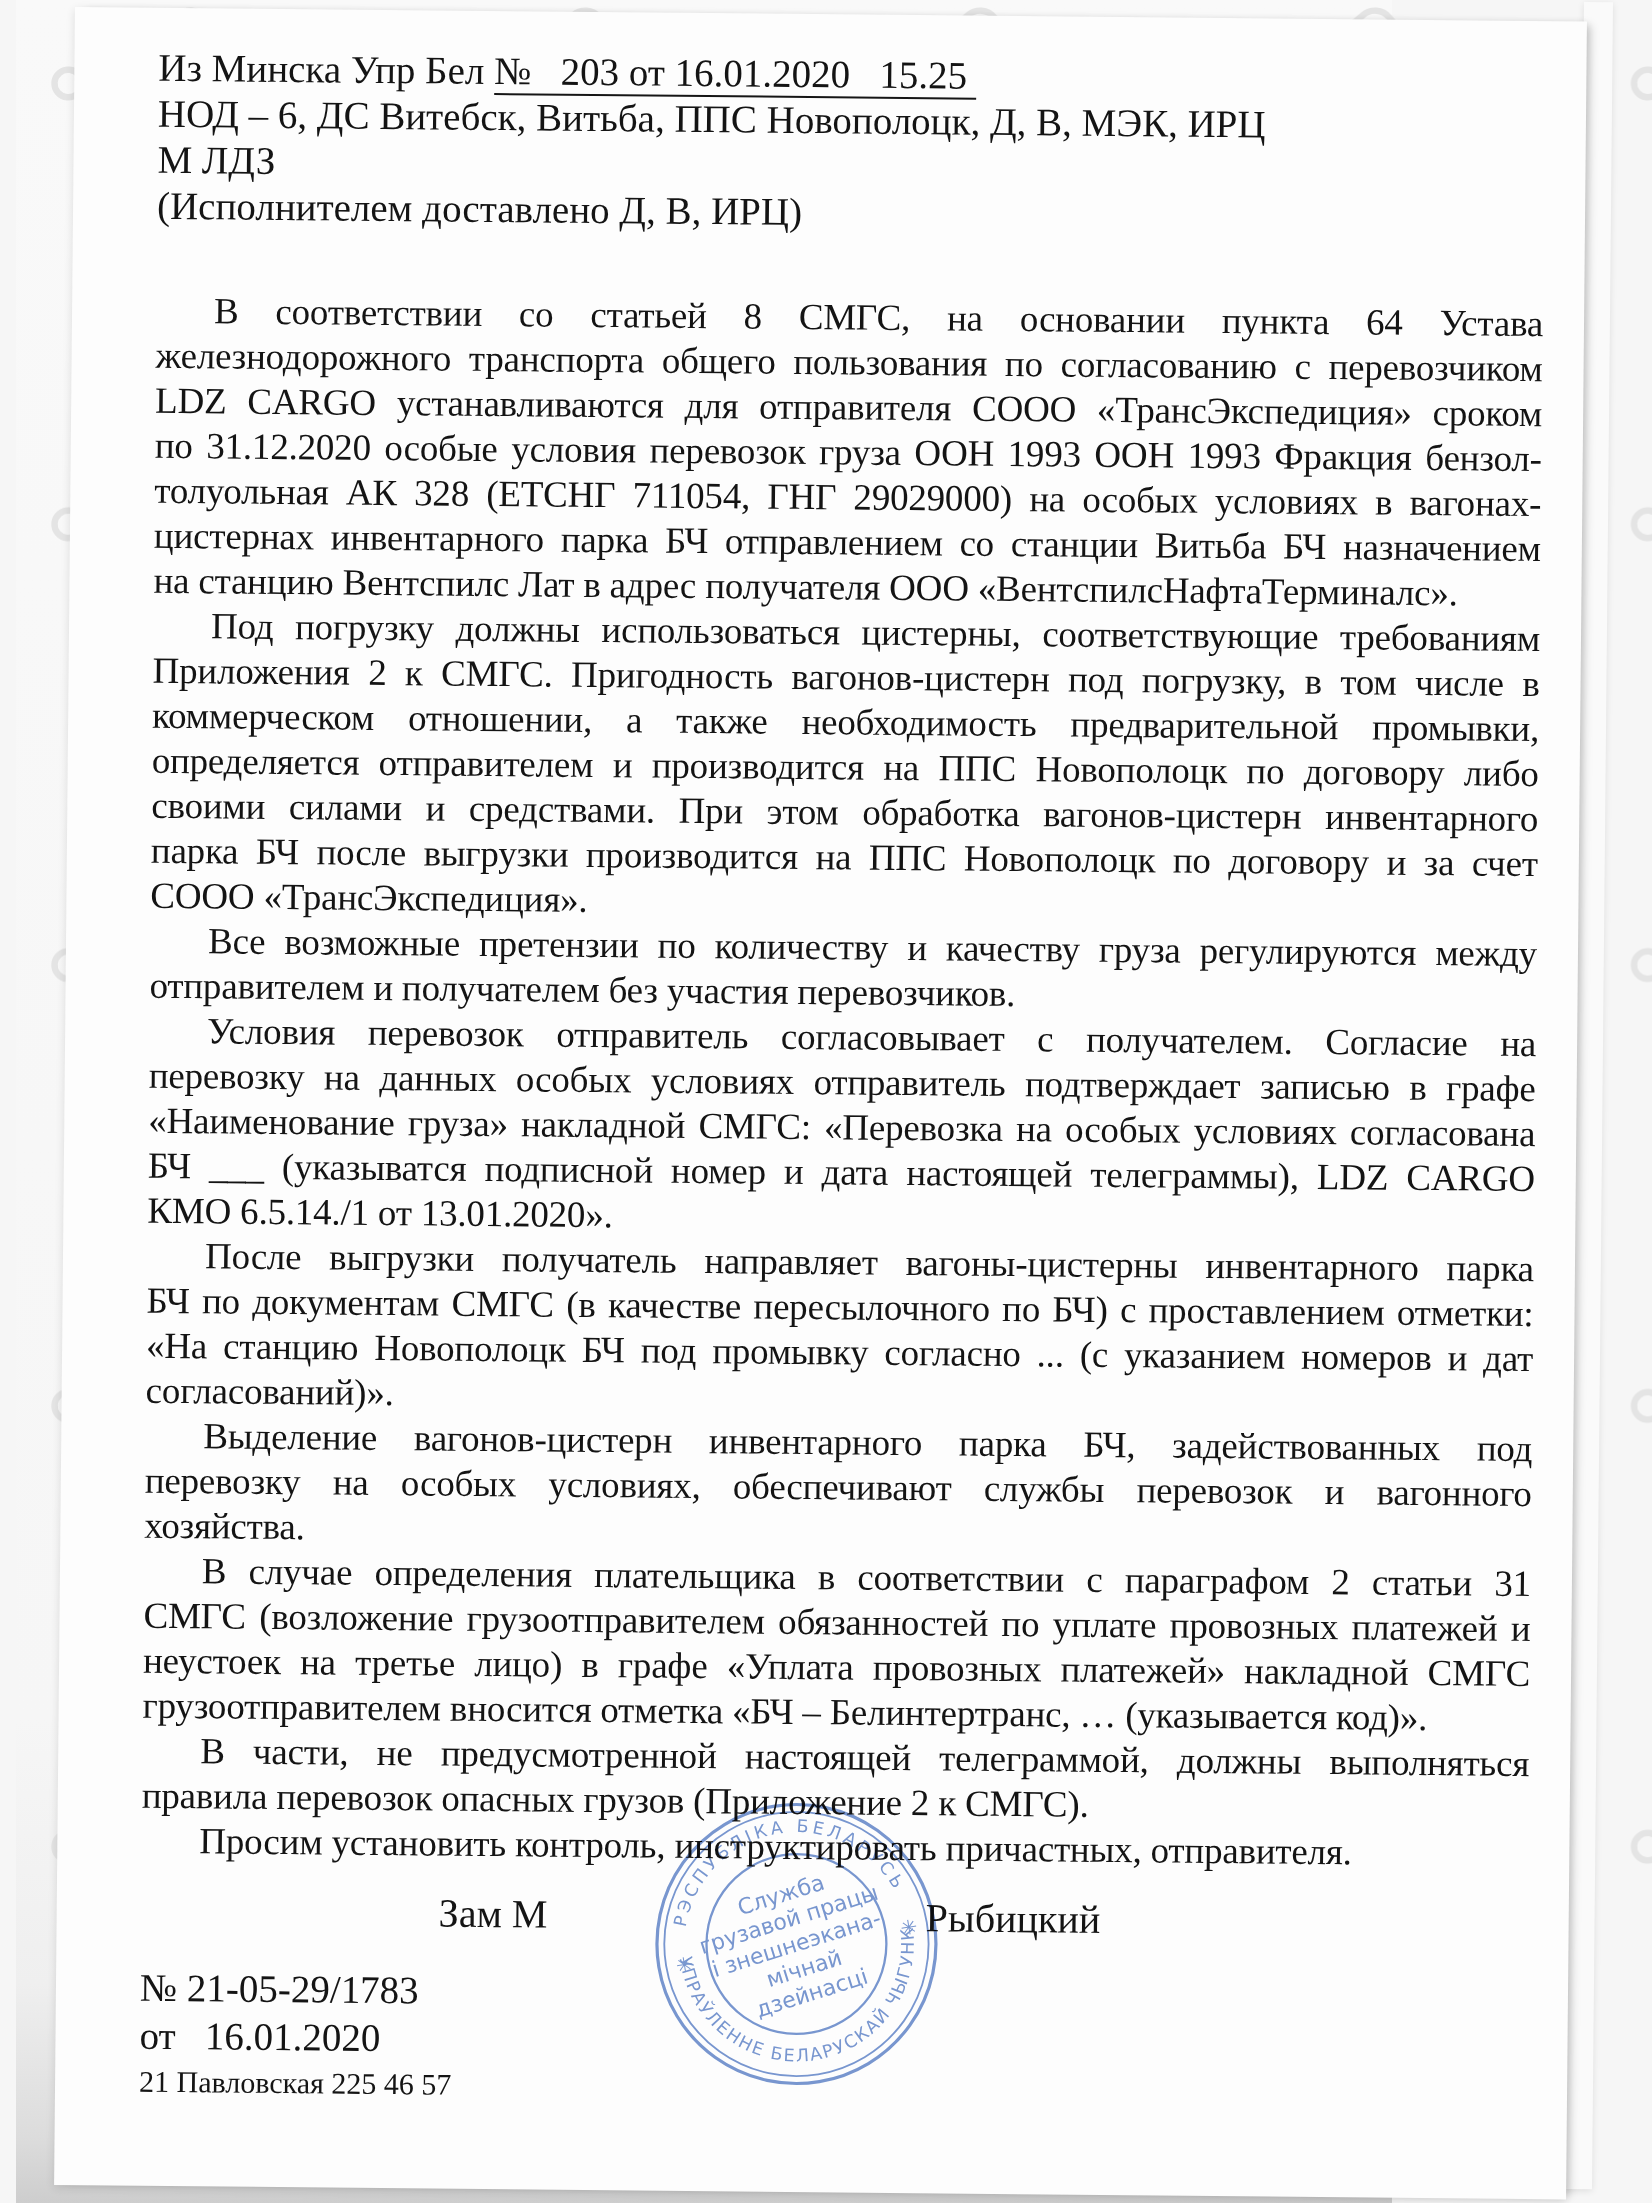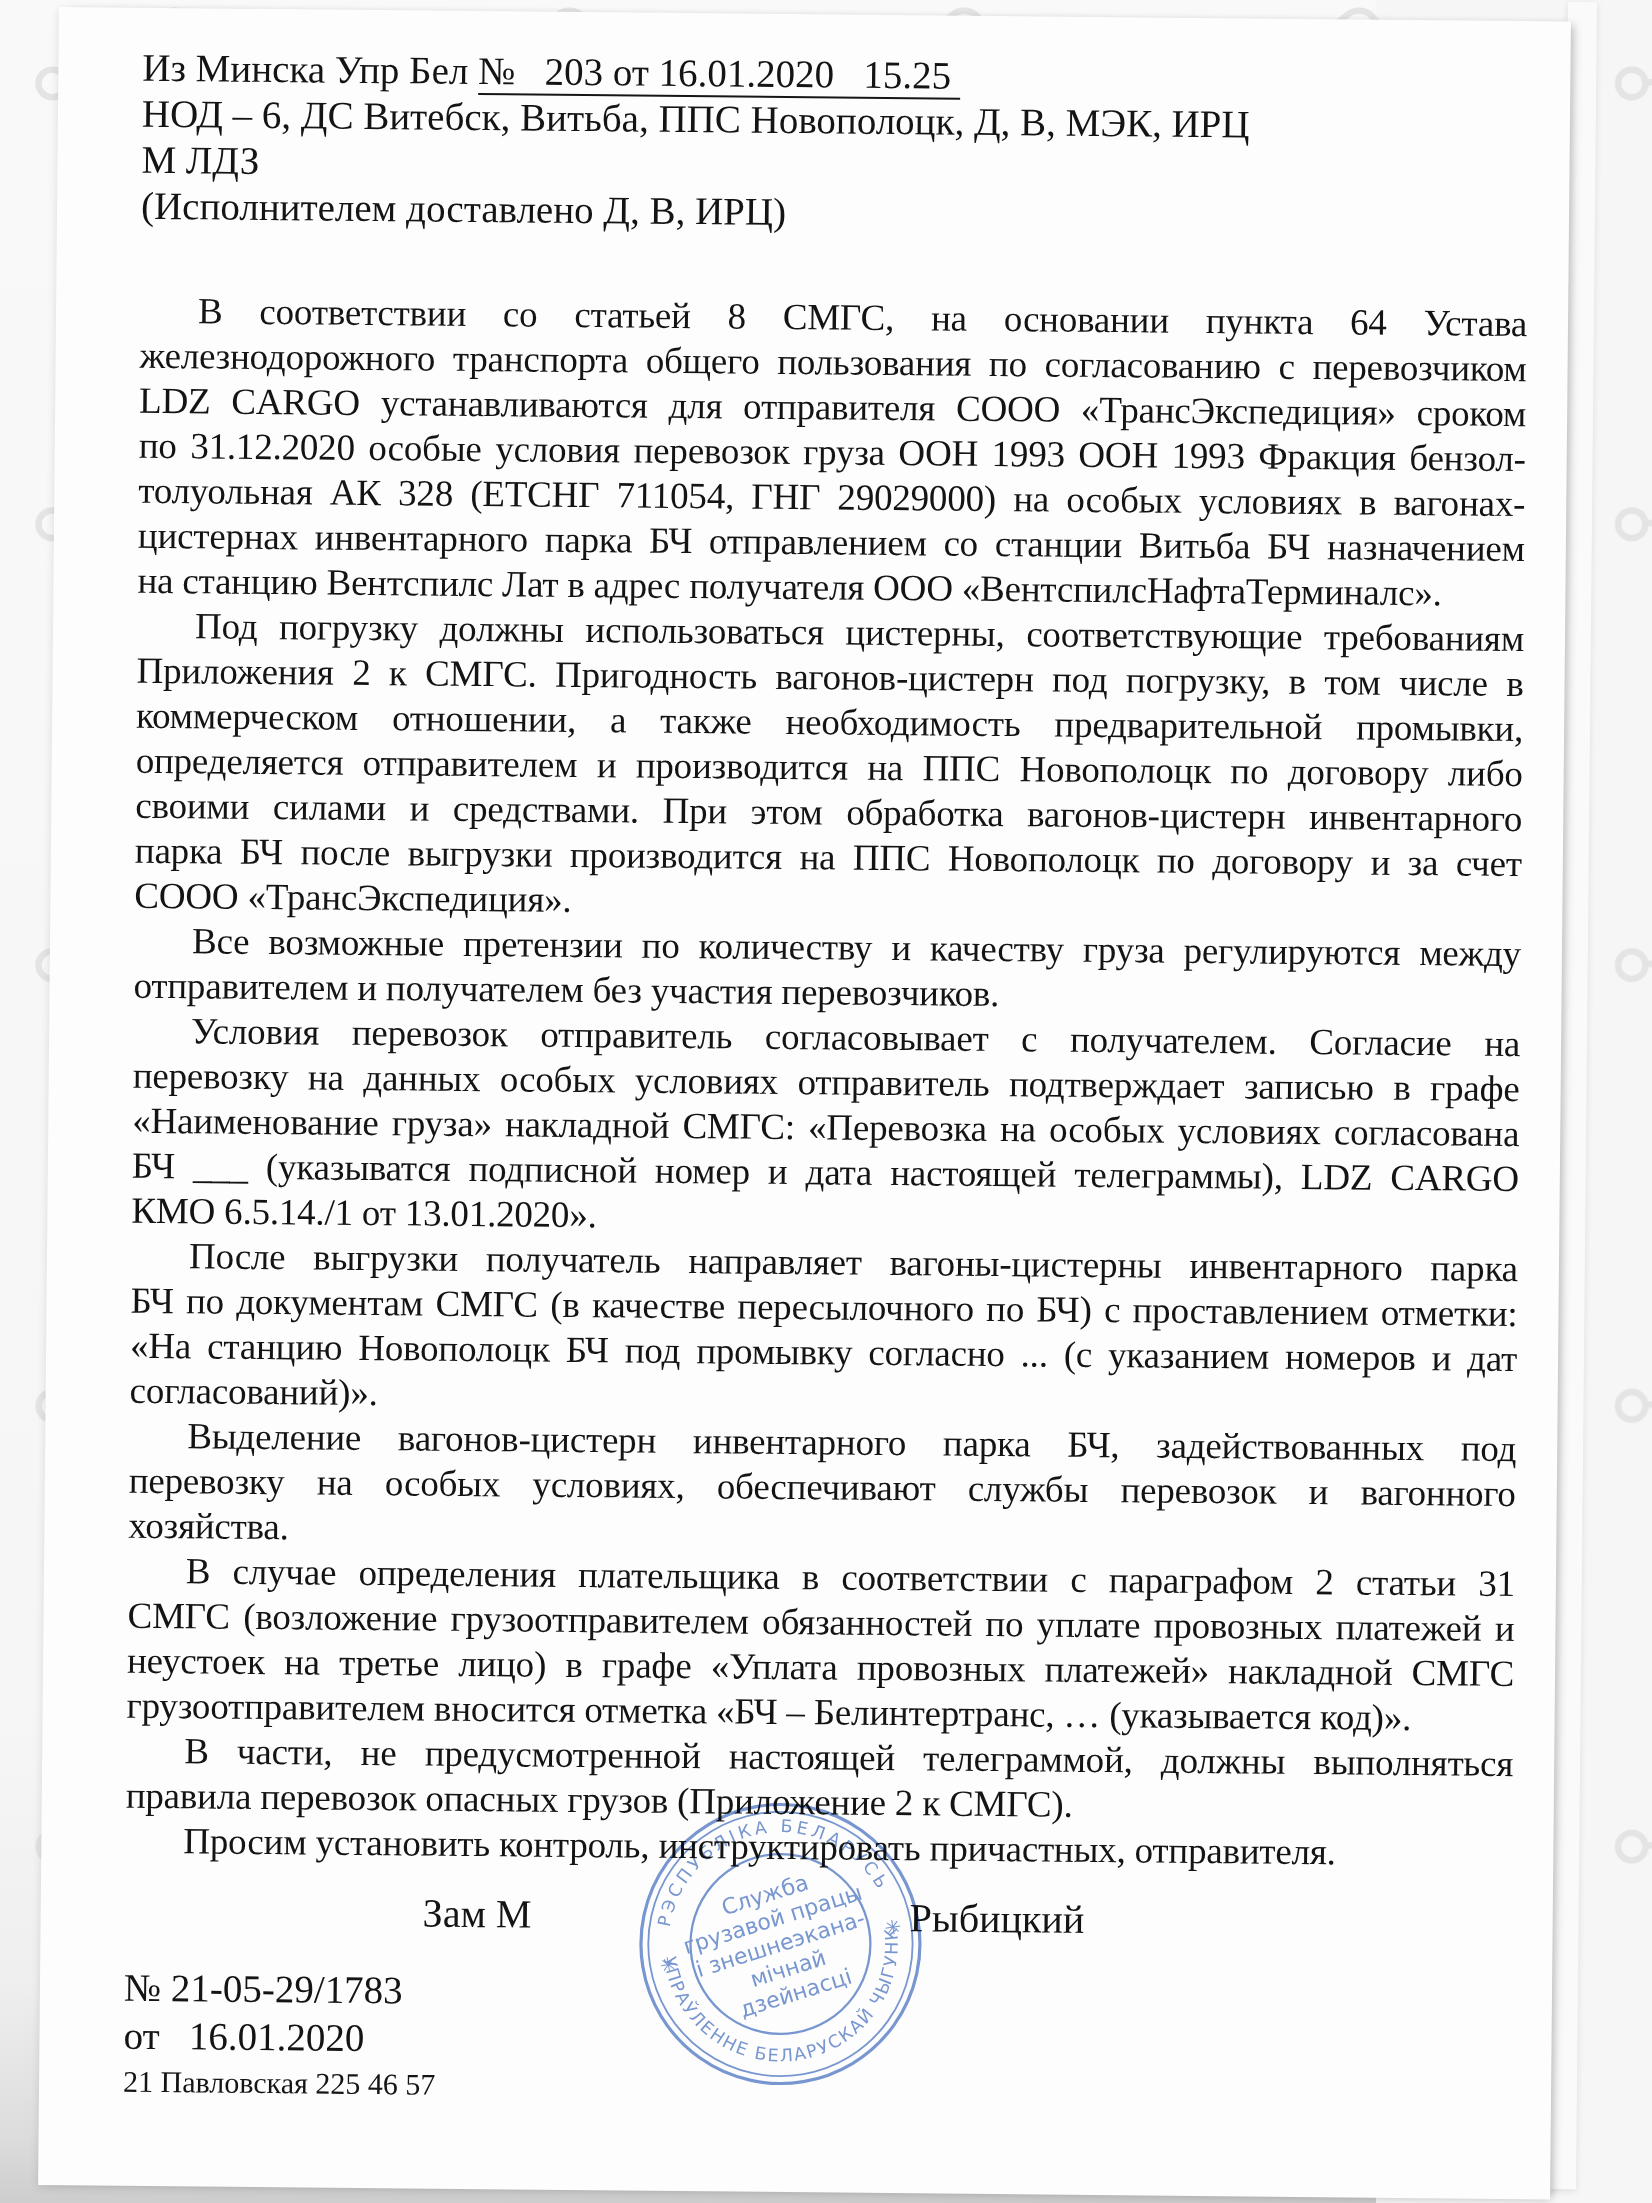--- a/index.html
+++ b/index.html
@@ -1,18 +1,18 @@
 <!DOCTYPE html>
 <html style="font-size:14.7px"><head>
 <meta charset="utf-8">
 <style>
   html,body{margin:0;padding:0;}
   body{width:1653px;height:2204px;overflow:hidden;background:#f6f6f6;}
   .scene{position:relative;width:1376px;height:2204px;
-         background:linear-gradient(180deg,#f9f9f9 0%,#f6f6f6 78%,#efefef 90%,#dcdcdc 97%,#cdcdcd 100%);}
+         background:linear-gradient(180deg,#f9f9f9 0%,#f6f6f6 78%,#efefef 90%,#dcdcdc 97%,#cdcdcd 100%);margin-left:16px;}
   .bg-pattern{position:absolute;left:0;top:0;z-index:0;}
   .page-sliver{position:absolute;left:1568px;top:1.8px;width:29px;height:2187px;
                background:#fafafa;z-index:1;transform:rotate(0.55deg);transform-origin:0 0;
                box-shadow:0 1.8px 7.3px rgba(0,0,0,.10);}
   .page{position:absolute;left:59px;top:7.3px;width:1512px;height:2178px;background:#fdfdfd;
         z-index:2;transform:rotate(0.55deg);transform-origin:0 0;
         box-shadow:7.3px 0 9.2px -3.7px rgba(0,0,0,.18),0 2.8px 9.2px rgba(0,0,0,.12);}
   .content{padding:37px 41px 0 84px;color:#141414;
            font-family:"Liberation Serif","DejaVu Serif",serif;}
   .hline{font-size:39px;line-height:46px;white-space:pre;}

